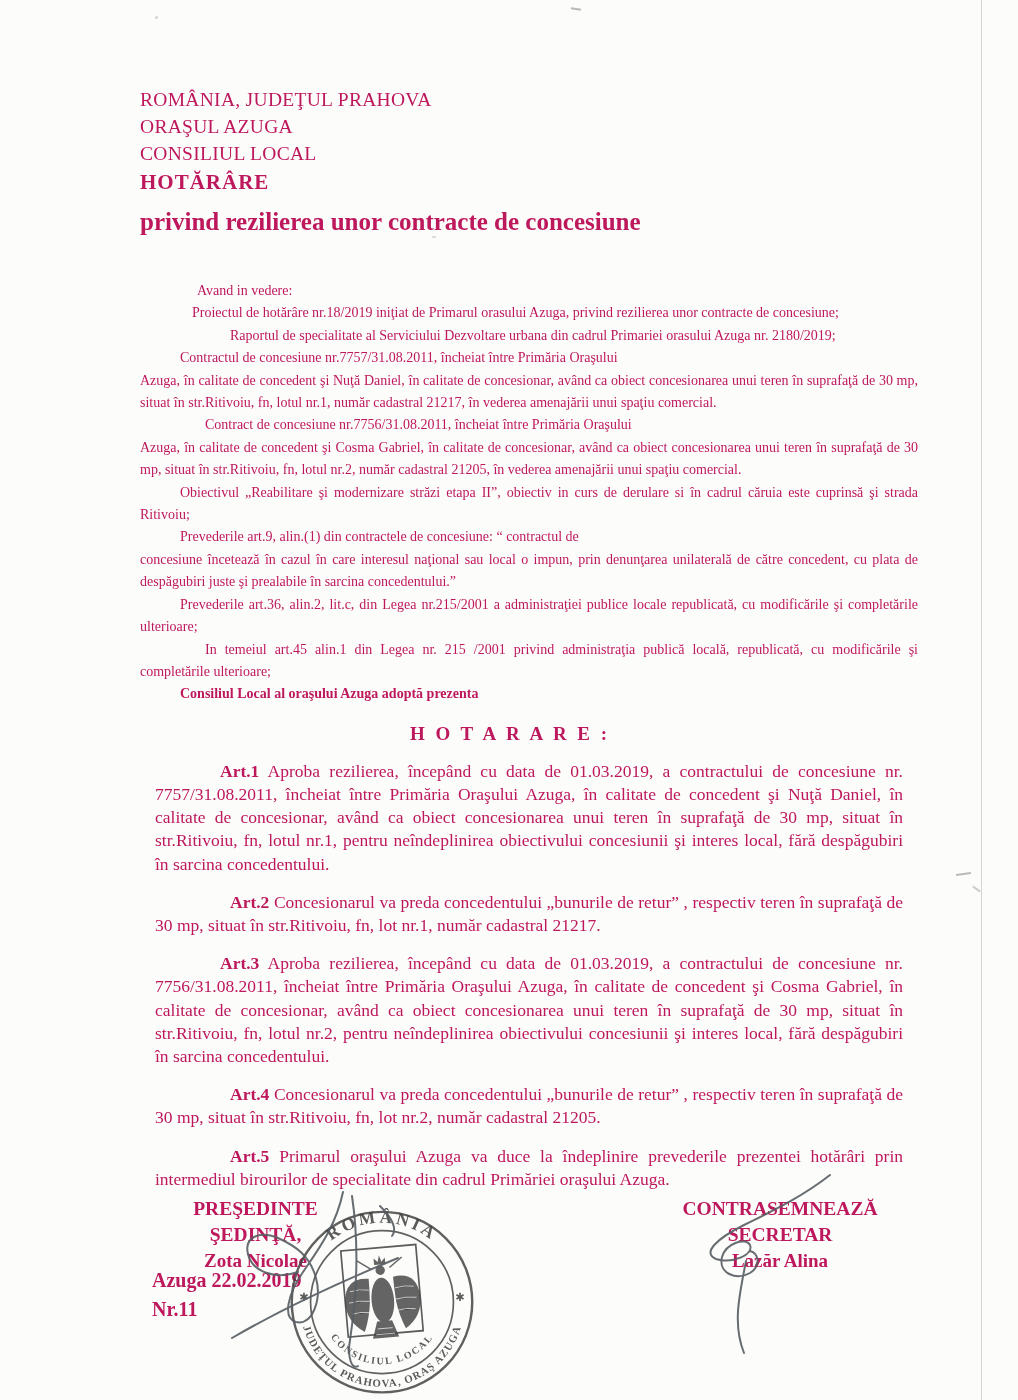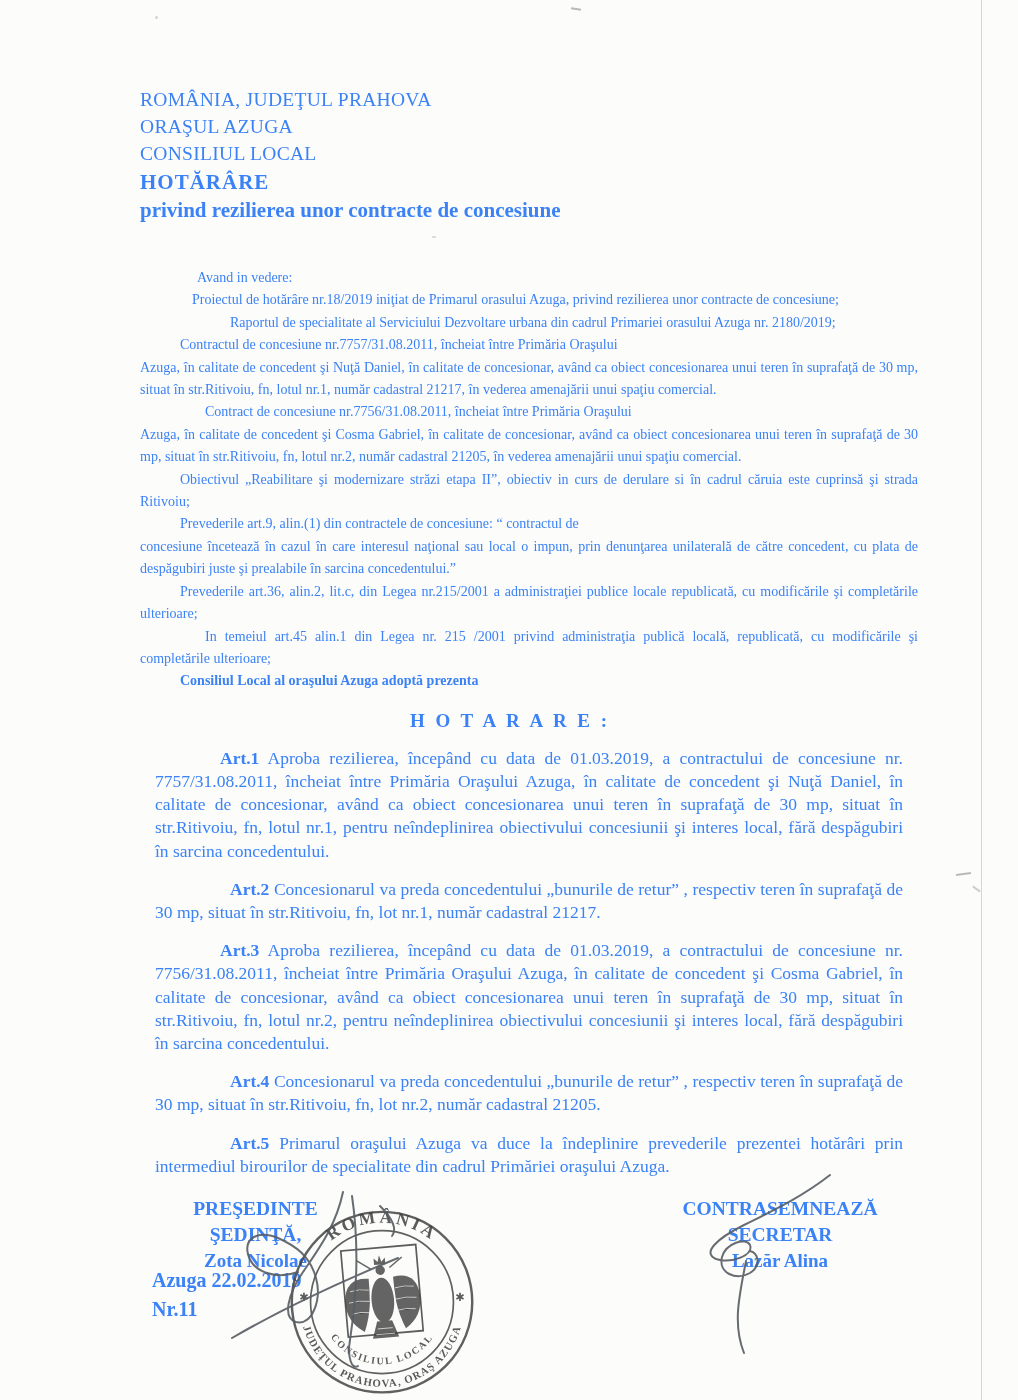--- a/index.html
+++ b/index.html
@@ -3,27 +3,27 @@
 <meta charset="utf-8">
 <style>
   html,body{margin:0;padding:0;background:#e8e8e6;}
   .page{
     position:relative;
     width:1018px;height:1400px;
     margin:0 auto;
     background:#fcfcfa;
     overflow:hidden;
     font-family:"Liberation Serif","DejaVu Serif",serif;
-    color:#3b82f6;
+    color:#be185d;
   }
   .content{position:absolute;left:140px;top:86px;width:778px;}
   .org-line{font-size:19.5px;line-height:27px;letter-spacing:.3px;}
   .title-block{text-align:left;padding-right:56px;margin-top:3px;}
   .doc-title{font-weight:bold;font-size:21px;letter-spacing:1px;}
-  .doc-subtitle{font-weight:bold;font-size:21px;margin-top:3px;}
+  .doc-subtitle{font-weight:bold;font-size:25px;margin-top:13px;}
   .preamble{margin-top:44px;font-size:14px;line-height:22.4px;}
   .preamble p{margin:0;}
   .just{text-align:justify;}
   .i40{text-indent:40px;}
   .i52{text-indent:52px;}
   .i57{text-indent:57px;}
   .i65{text-indent:65px;}
   .i90p{padding-left:14px;text-indent:76px;}
   .b{font-weight:bold;}
   .decision-heading{

